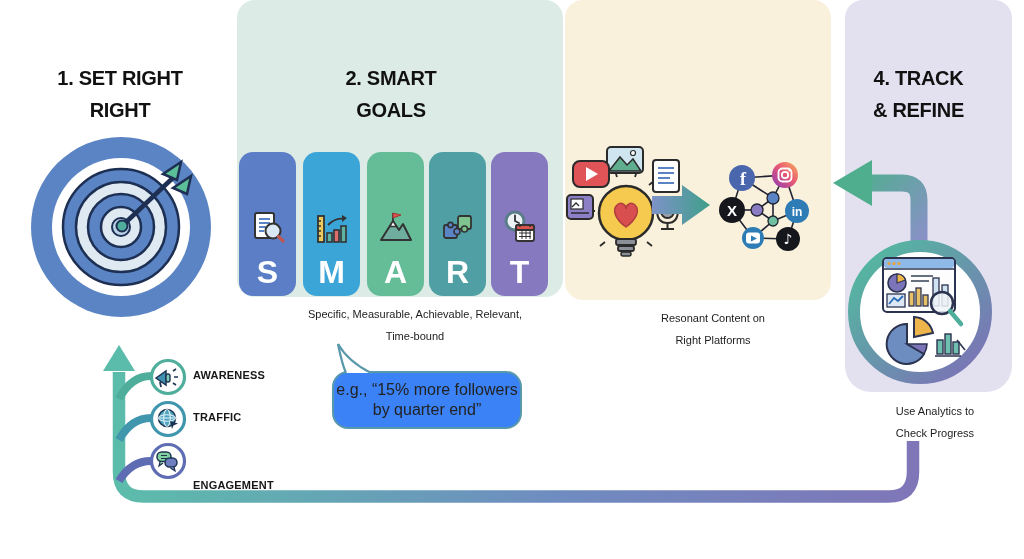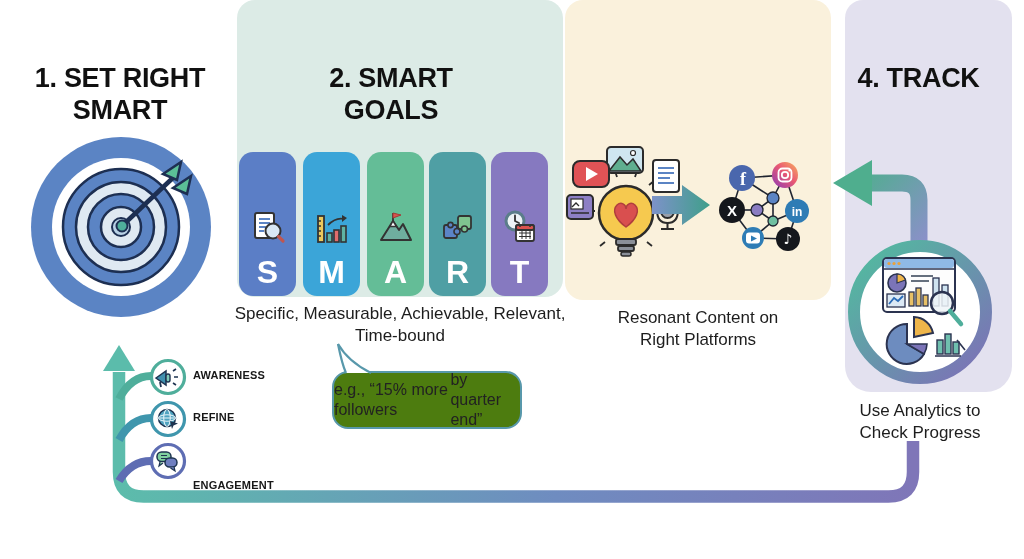--- a/index.html
+++ b/index.html
@@ -2,37 +2,37 @@
 <html><head>
 <meta charset="utf-8">
 <style>
   html,body{margin:0;padding:0;background:#fff;}
   #canvas{position:relative;width:1024px;height:559px;background:#ffffff;overflow:hidden;
           font-family:"Liberation Sans","DejaVu Sans",sans-serif;}
   .panel{position:absolute;top:0;border-radius:18px;}
   #panel-smart{left:237px;width:326px;height:297px;background:#dcebe6;}
   #panel-create{left:565px;width:266px;height:300px;background:#faf1dc;}
   #panel-track{left:845px;width:167px;height:392px;background:#e3e1ef;border-radius:18px 18px 26px 26px;}
-  .sec-title{position:absolute;top:62px;text-align:center;font-size:27px;line-height:32px;
+  .sec-title{position:absolute;top:62px;text-align:center;font-size:20px;line-height:32px;
              font-weight:700;color:#111;letter-spacing:-0.3px;}
   #title-goal{left:15px;width:210px;}
   #title-smart{left:228px;width:326px;}
   #title-create{left:565px;width:266px;}
   #title-track{left:845px;width:147px;}
-  .caption{position:absolute;text-align:center;font-size:17px;line-height:22px;font-weight:500;color:#1d1d1d;}
+  .caption{position:absolute;text-align:center;font-size:11px;line-height:22px;font-weight:500;color:#1d1d1d;margin-left:15px;}
   #caption-smart{left:225px;top:303px;width:350px;}
   #caption-create{left:565px;top:307px;width:266px;}
   #caption-track{left:845px;top:400px;width:150px;}
   .smart-col{position:absolute;top:152px;width:57px;height:144px;border-radius:14px;
              display:flex;flex-direction:column;align-items:center;justify-content:flex-end;}
   .smart-col svg{margin-bottom:10px;}
   .smart-letter{color:#fff;font-size:32px;font-weight:700;line-height:1;margin-bottom:8px;}
   #col-s{left:239px;} #col-m{left:303px;} #col-a{left:367px;} #col-r{left:429px;} #col-t{left:491px;}
-  #bubble{position:absolute;left:332px;top:371px;width:186px;height:54px;background:#4d7c0f;
-          border:2.5px solid #5898ab;border-radius:16px;display:flex;flex-direction:row;
+  #bubble{position:absolute;left:332px;top:371px;width:186px;height:54px;background:#3b82f6;
+          border:2.5px solid #5898ab;border-radius:16px;display:flex;flex-direction:column;
           align-items:center;justify-content:center;font-size:16px;line-height:20px;color:#222;}
   .metric-label{position:absolute;left:193px;font-size:11px;font-weight:700;color:#171717;letter-spacing:0.2px;}
   #label-awareness{top:369px;} #label-traffic{top:411px;} #label-engagement{top:479px;}
   .abs{position:absolute;}
   svg{display:block;}
 </style>
 </head>
 <body>
 
 <div id="canvas">
@@ -51,28 +51,29 @@
     </defs>
     <path d="M913,441 L913,472 Q913,496.5 888.5,496.5 L143.5,496.5 Q119,496.5 119,472 L119,372" fill="none" stroke="url(#lg1)" stroke-width="12.5"></path>
     <polygon points="103,371 135,371 119,345" fill="#5bbcab"></polygon>
     <path d="M119,399 Q131,376 151,376" fill="none" stroke="#4fae9b" stroke-width="8"></path>
     <path d="M119,440 Q131,418 151,418" fill="none" stroke="#3f96ad" stroke-width="8"></path>
     <path d="M119,481 Q131,461 151,461" fill="none" stroke="#5e6db3" stroke-width="8"></path>
   </svg>
 
   <div class="sec-title" id="title-goal">
     <div>1. SET RIGHT</div>
-    <div>SMART</div>
+    <div>RIGHT</div>
   </div>
   <div class="sec-title" id="title-smart">
     <div>2. SMART</div>
     <div>GOALS</div>
   </div>
   <div class="sec-title" id="title-track">
     <div>4. TRACK</div>
+    <div>&amp; REFINE</div>
   </div>
 
   <svg class="abs" style="left:25px;top:132px" width="192" height="192" viewBox="0 0 192 192">
     <circle cx="96" cy="95" r="90" fill="#5b84c4"></circle>
     <circle cx="96" cy="95" r="69" fill="#ffffff"></circle>
     <circle cx="96" cy="95" r="58" fill="#5b84c4" stroke="#1d2f52" stroke-width="2.5"></circle>
     <circle cx="96" cy="95" r="45" fill="#dfe9f2" stroke="#1d2f52" stroke-width="2.5"></circle>
     <circle cx="96" cy="95" r="33" fill="#5b84c4" stroke="#1d2f52" stroke-width="2.5"></circle>
     <circle cx="96" cy="95" r="20" fill="#dfe9f2" stroke="#1d2f52" stroke-width="2.5"></circle>
     <circle cx="96" cy="95" r="9" fill="#b9d2e6" stroke="#1d2f52" stroke-width="2"></circle>
@@ -324,16 +325,16 @@
     <g>
       <rect x="9" y="11" width="14" height="9.5" rx="4.5" fill="#7fcf9f" stroke="#1d3350" stroke-width="1.5"></rect>
       <path d="M12,21 l-1,4 4,-3" fill="#7fcf9f" stroke="#1d3350" stroke-width="1.2"></path>
       <path d="M13,14.5 h6 M13,17.5 h6" stroke="#1d3350" stroke-width="1.1"></path>
       <rect x="17" y="17" width="12" height="9" rx="4.5" fill="#6f7fc0" stroke="#1d3350" stroke-width="1.5"></rect>
       <path d="M26,26 l1,4 -4.5,-3" fill="#6f7fc0" stroke="#1d3350" stroke-width="1.2"></path>
     </g>
   </svg>
 
   <div class="metric-label" id="label-awareness">AWARENESS</div>
-  <div class="metric-label" id="label-traffic">REFINE</div>
+  <div class="metric-label" id="label-traffic">TRAFFIC</div>
   <div class="metric-label" id="label-engagement">ENGAGEMENT</div>
 
 </div>
 
 </body></html>

